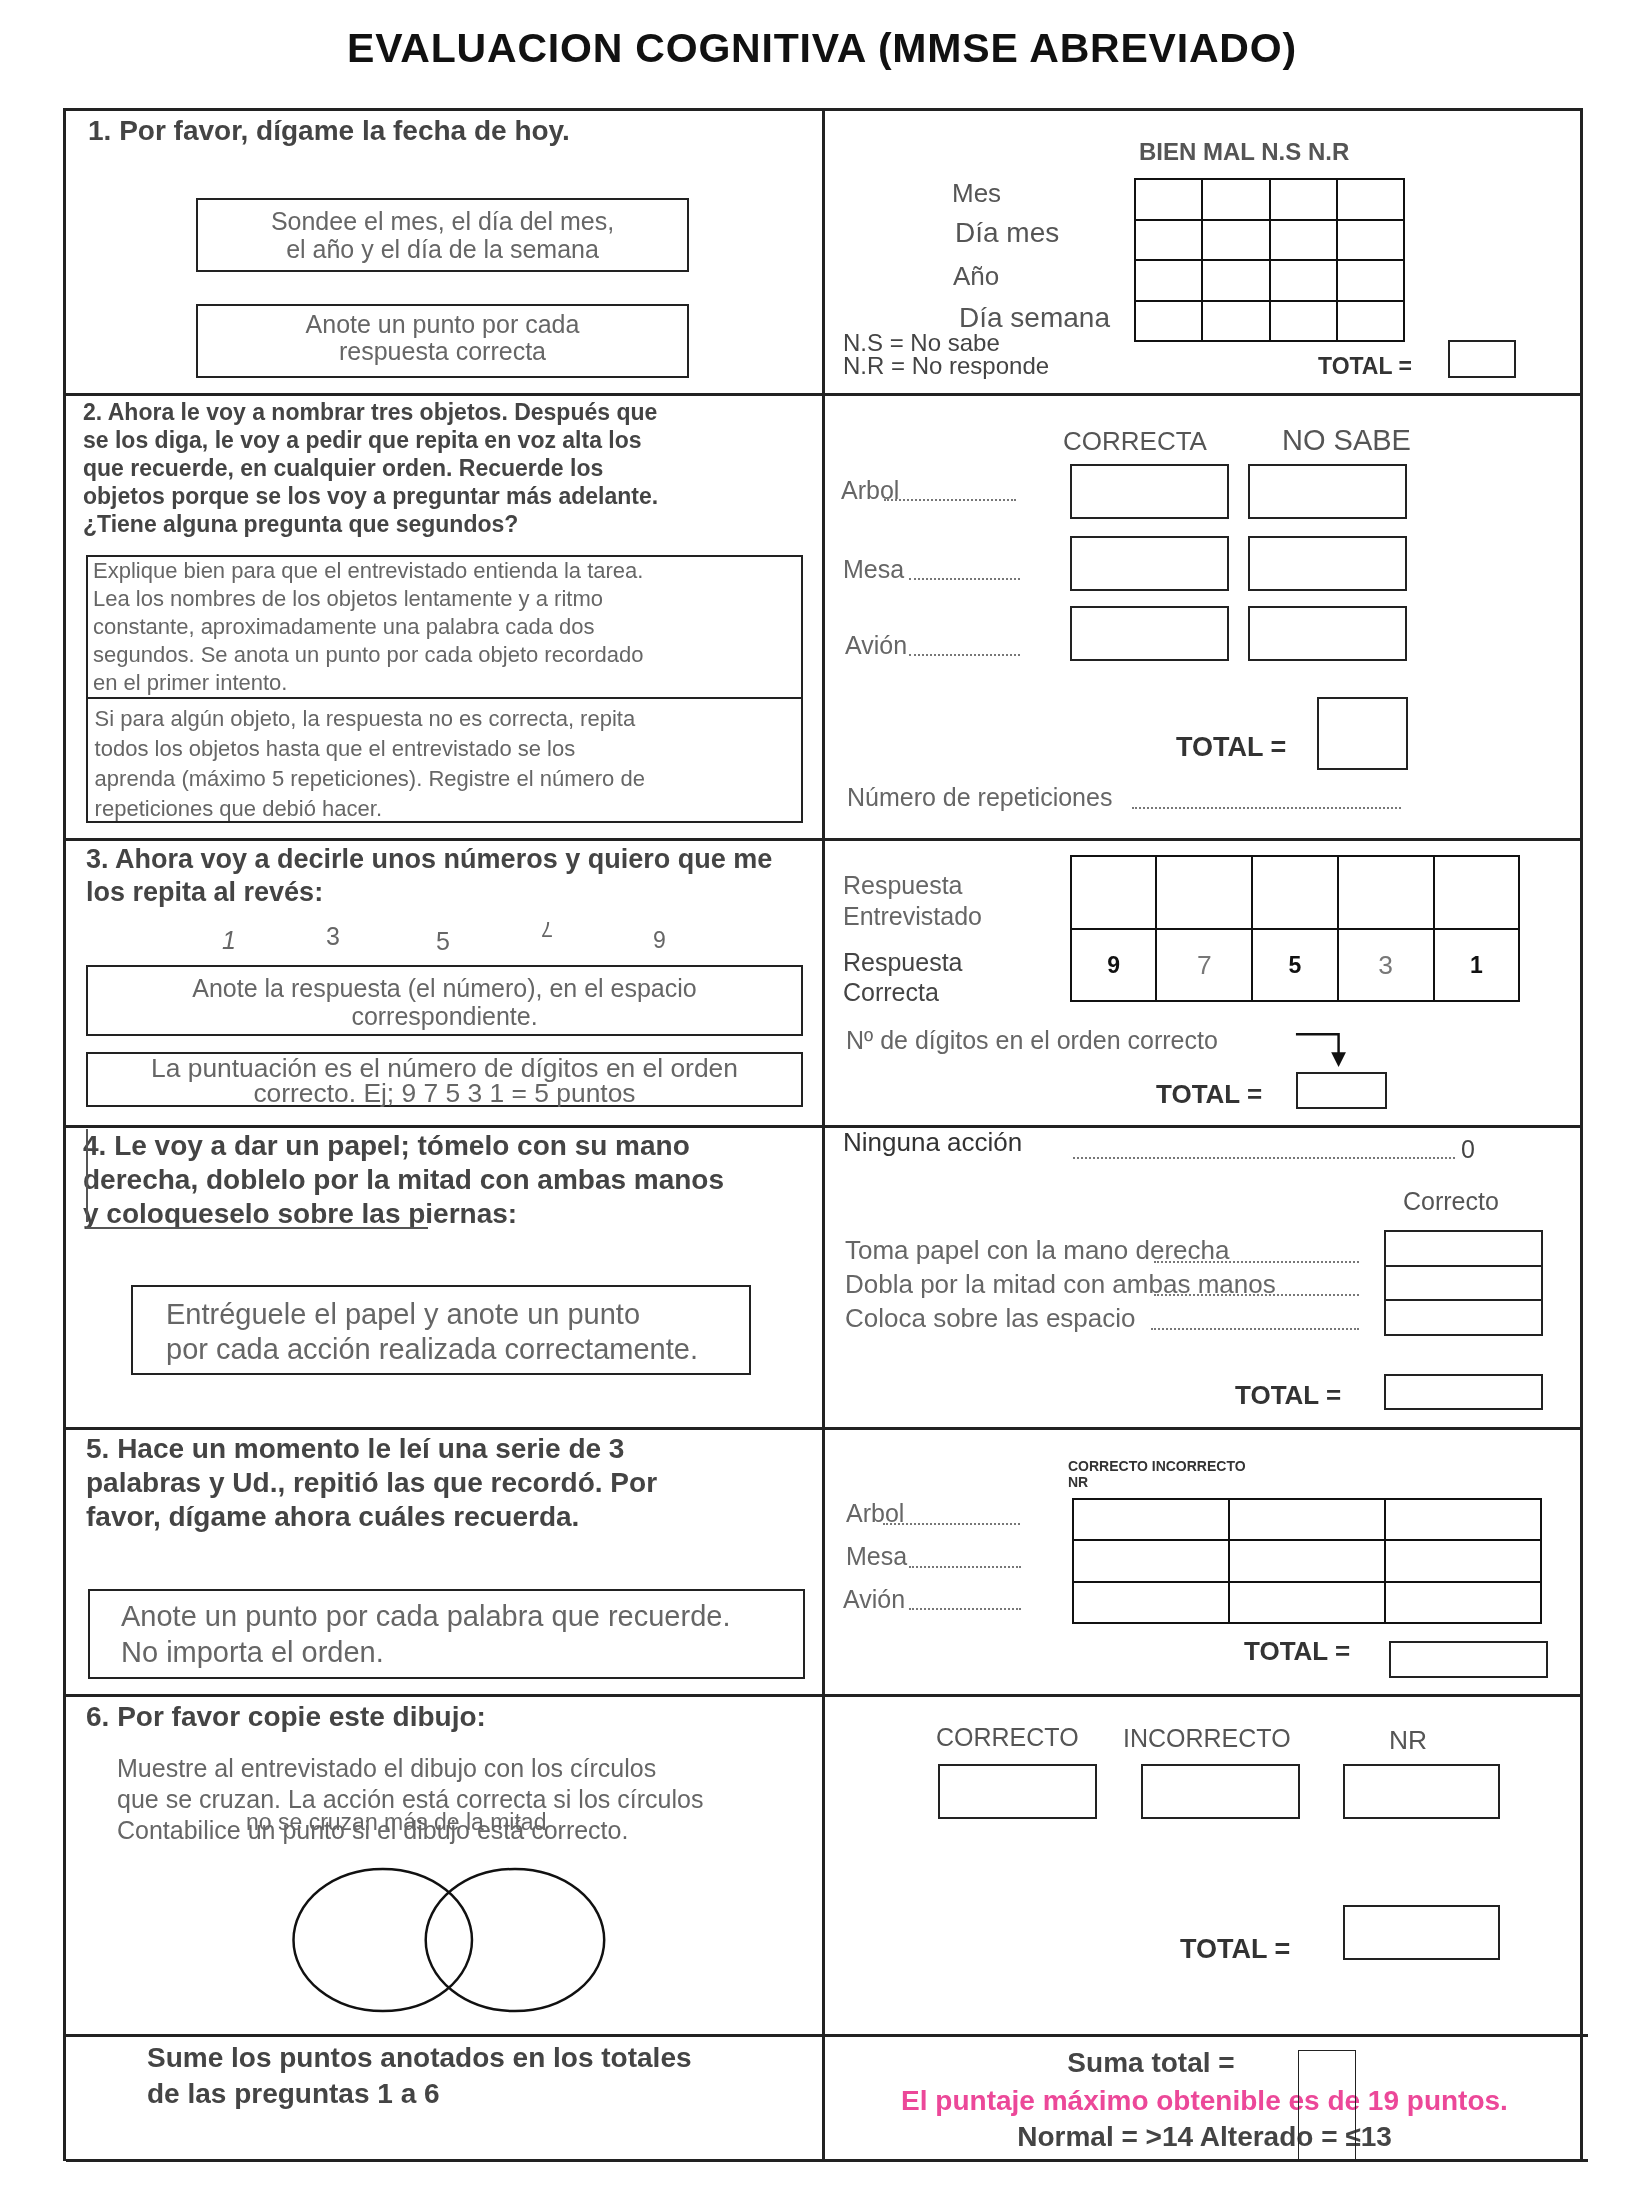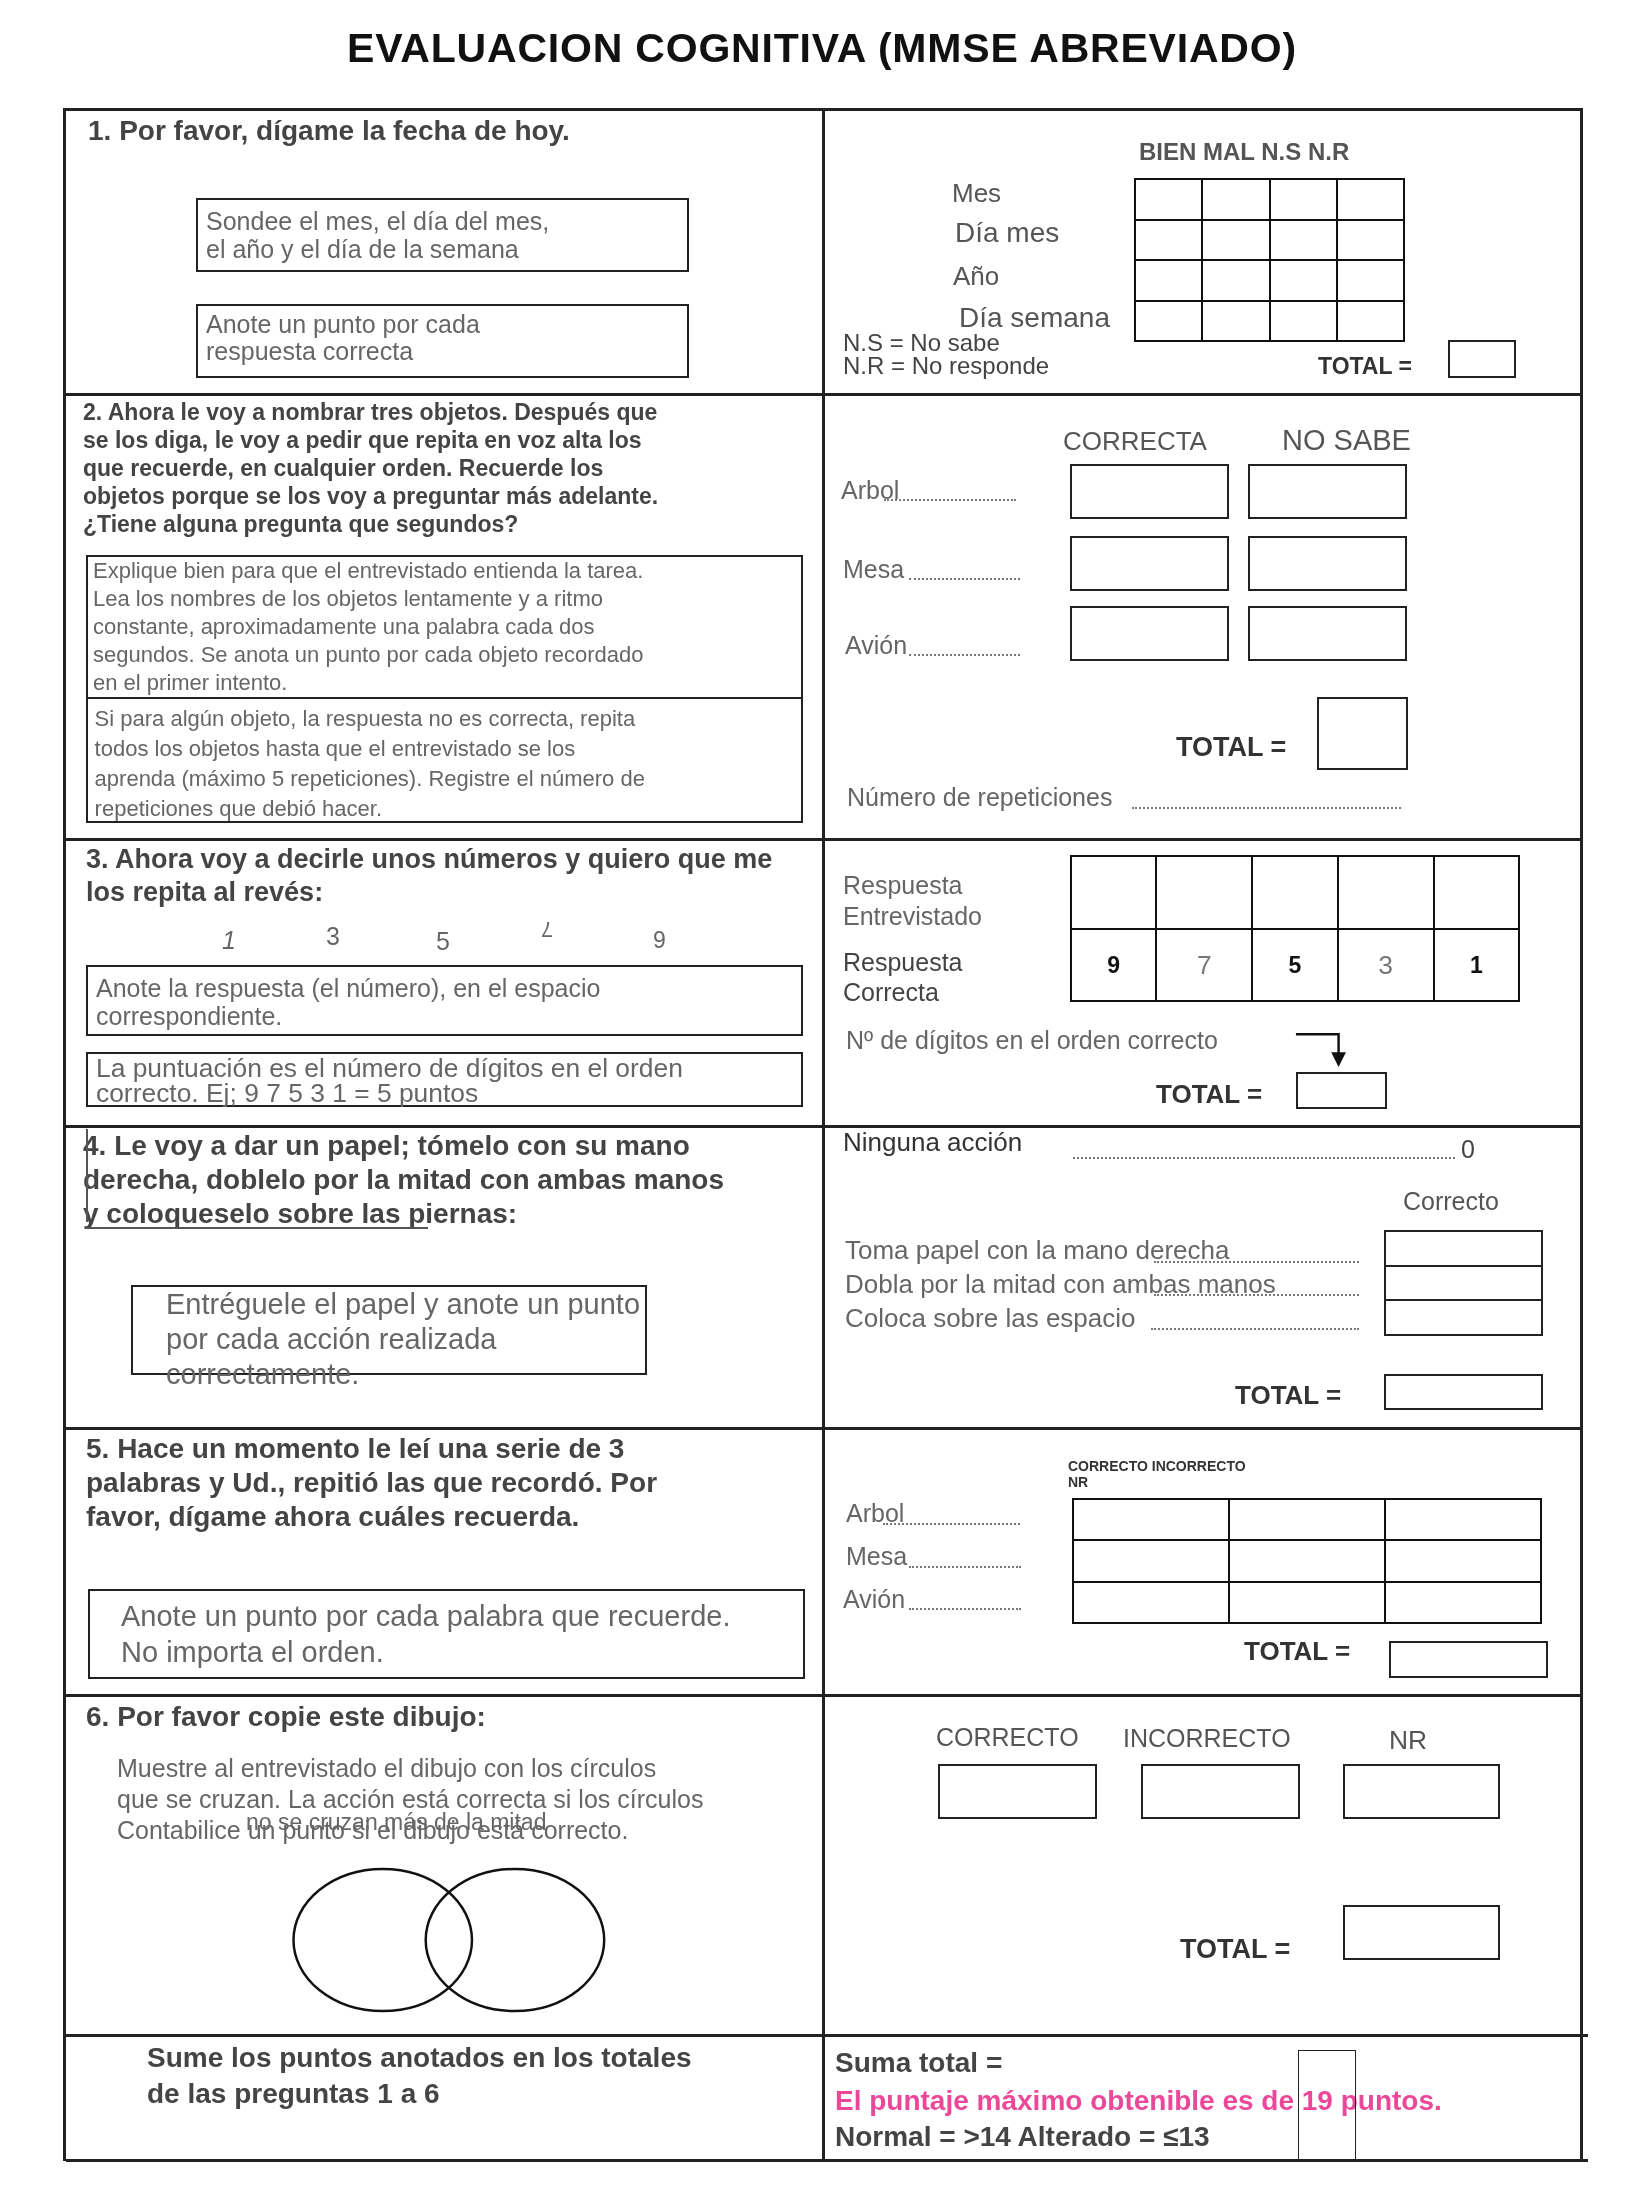--- a/index.html
+++ b/index.html
@@ -8,21 +8,21 @@
   .abs { position: absolute; }
   .title { left: 0; width: 1644px; top: 25px; text-align: center; font-weight: bold;
            font-size: 41px; color: #111; letter-spacing: 0.8px; }
   .hline { position: absolute; height: 2.5px; background: #222; }
   .vline { position: absolute; width: 2.5px; background: #222; }
   .q { font-weight: bold; color: #444; }
   .bigq { font-size: 28px; line-height: 34px; }
   .smq { font-size: 23px; line-height: 28px; }
   .note { color: #666; }
   .box { position: absolute; border: 2.5px solid #222; box-sizing: border-box; background: #fff; }
-  .center { text-align: left; padding-left: 8px; }
+  .center { text-align: center; }
   .lbl { color: #666; }
   .dots { border-bottom: 2.5px dotted #777; position: absolute; height: 0; }
   .total { font-weight: 900; color: #333; font-size: 26px; position: absolute; }
   table.grid { border-collapse: collapse; position: absolute; }
   table.grid td { border: 2.5px solid #111; padding: 0; }
   .cell-num { font-size: 26.4px; text-align: center; vertical-align: middle; }
   .bold { font-weight: bold; color: #111; }
   .light { color: #777; }
 </style>
 </head>
@@ -201,21 +201,21 @@
 
 <section>
   <div class="abs q bigq" style="left:83px;top:1129px;">
     <div>4. Le voy a dar un papel; tómelo con su mano</div>
     <div>derecha, doblelo por la mitad con ambas manos</div>
     <div>y coloqueselo sobre las piernas:</div>
   </div>
   <div class="vline" style="left:86px;top:1129px;height:93px;width:1.7px;background:#555;"></div>
   <div class="hline" style="left:86px;top:1227px;width:342px;height:1.7px;background:#555;"></div>
 
-  <div class="box note" style="left:131px;top:1285px;width:516px;height:90px;font-size:29px;line-height:35px;padding-left:33px;">
+  <div class="box note" style="left:131px;top:1285px;width:620px;height:90px;font-size:29px;line-height:35px;padding-left:33px;padding-top:10px;">
     <div>Entréguele el papel y anote un punto</div>
     <div>por cada acción realizada correctamente.</div>
   </div>
 
   <div class="abs" style="left:843px;top:1127px;font-size:26px;color:#333;">Ninguna acción</div>
   <div class="dots" style="left:1073px;top:1157px;width:382px;"></div>
   <div class="abs" style="left:1461px;top:1135px;font-size:25px;color:#444;">0</div>
 
   <div class="abs lbl" style="left:1403px;top:1187px;font-size:25px;color:#555;">Correcto</div>
 

